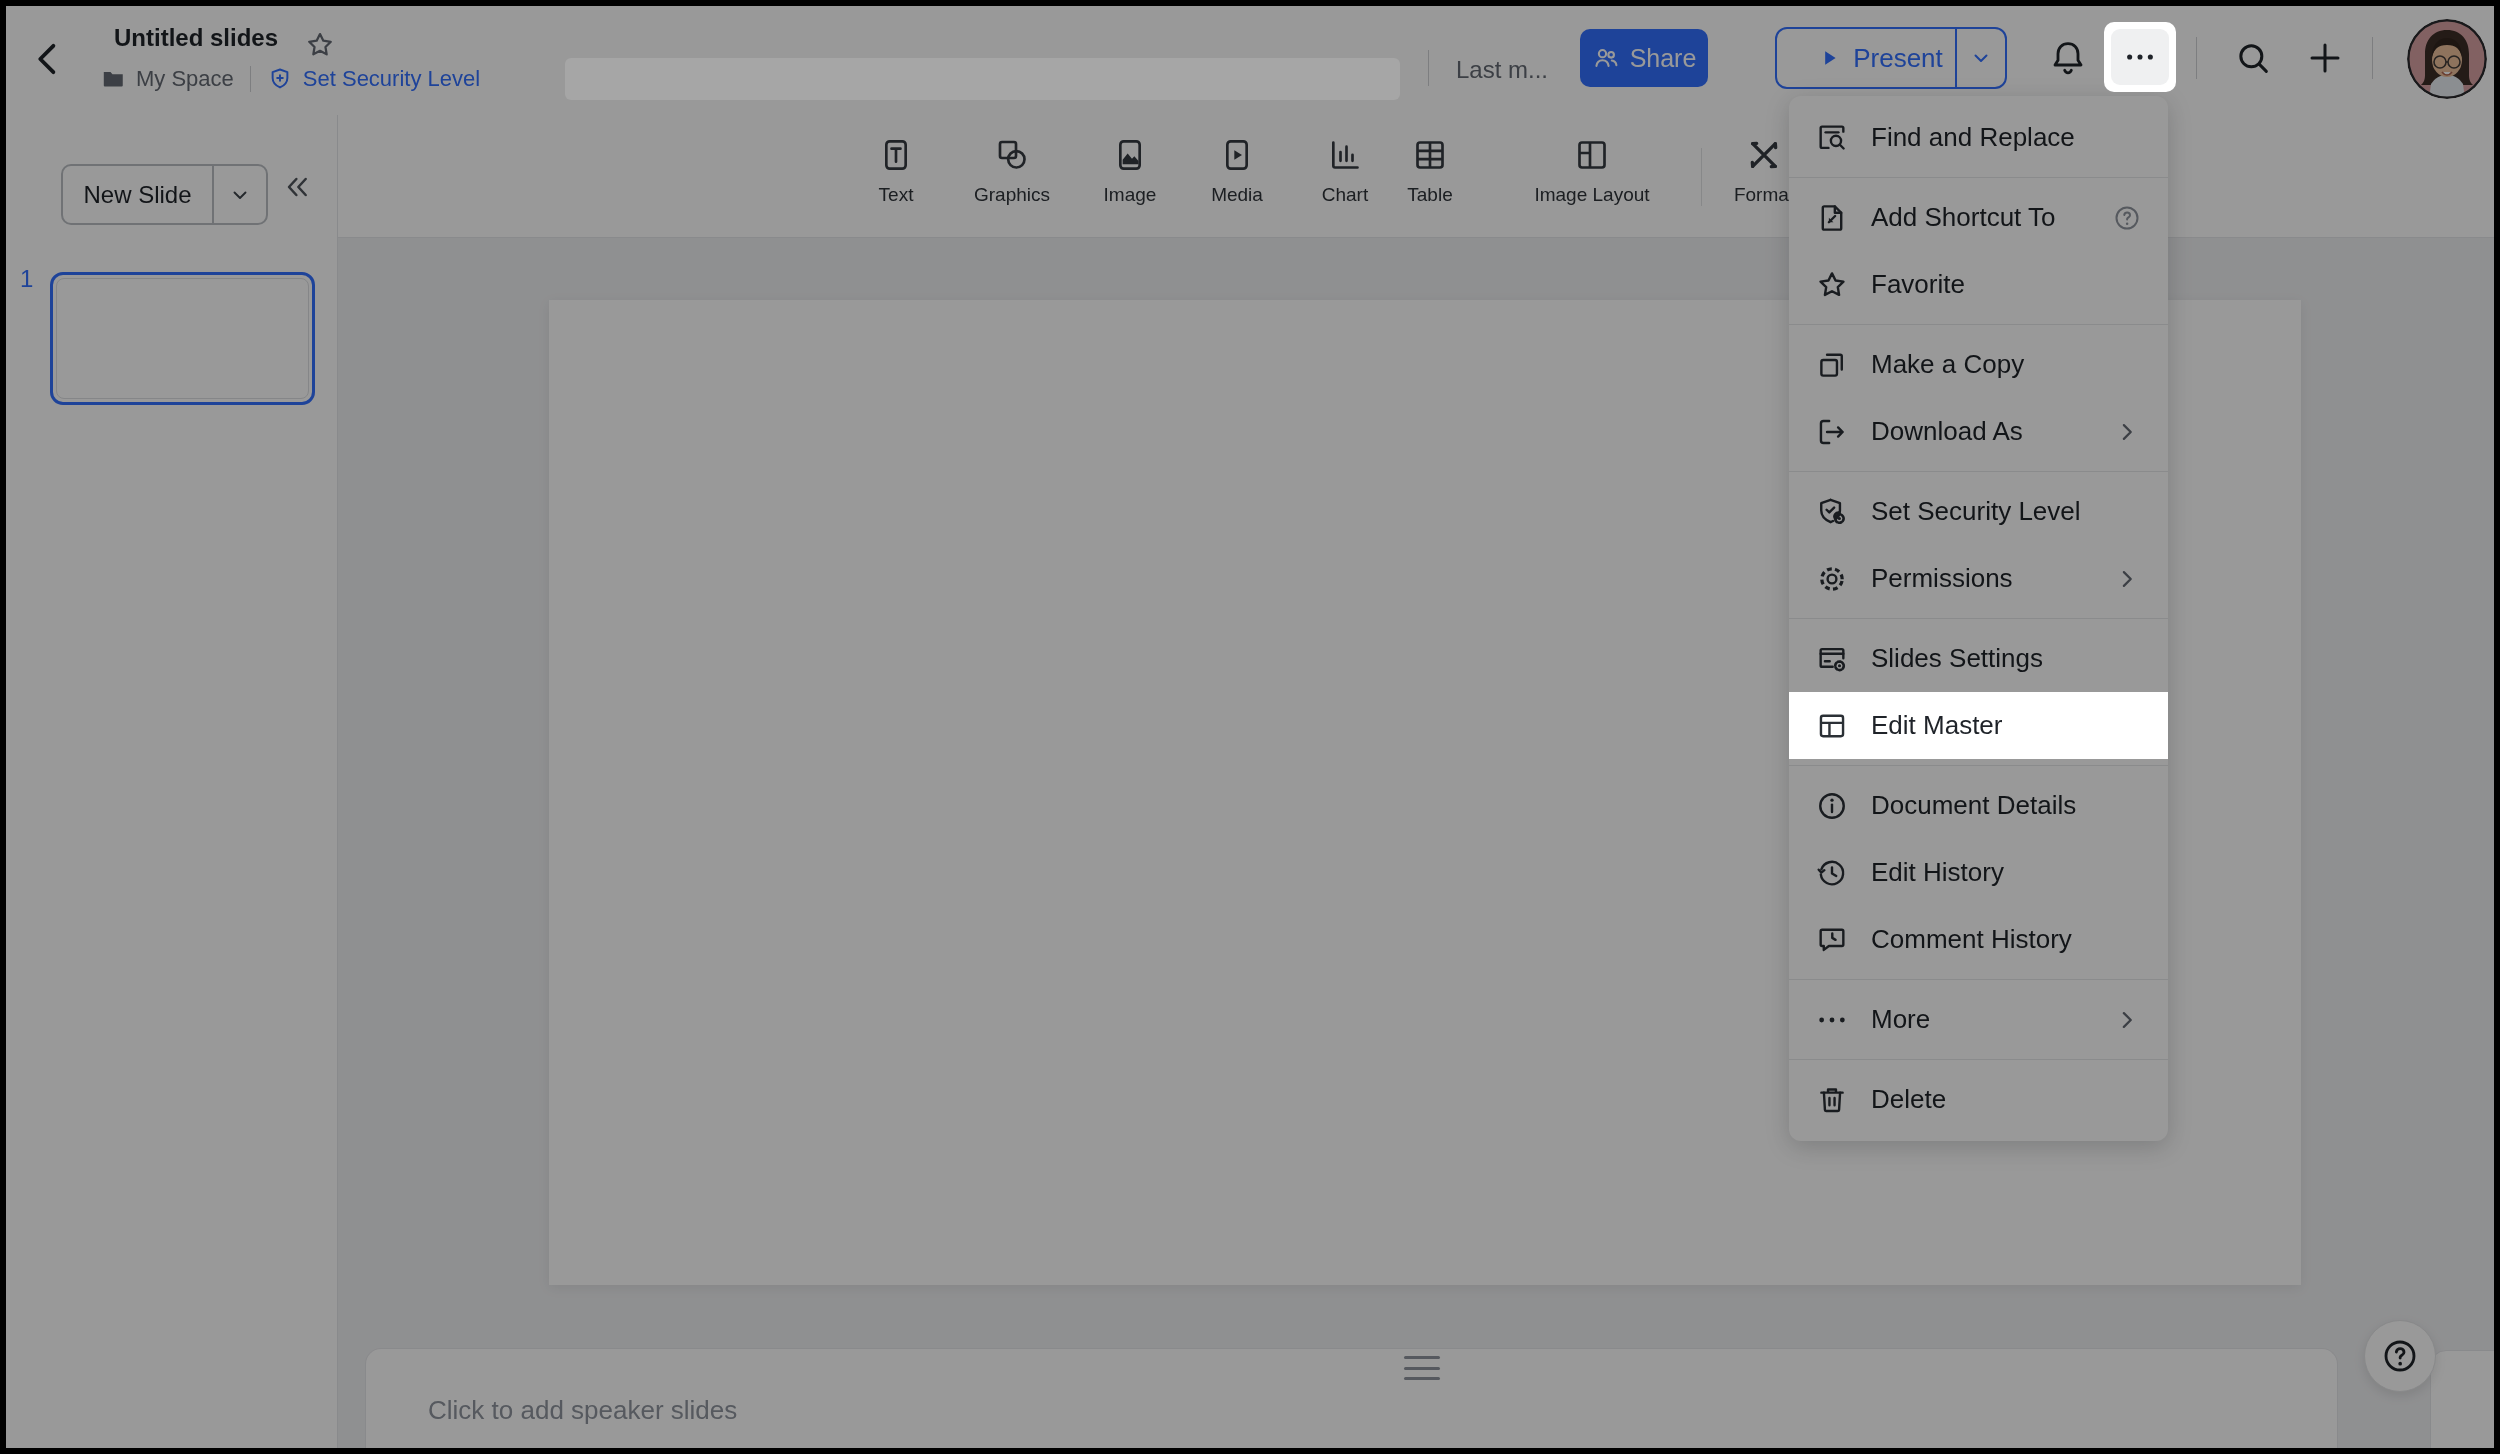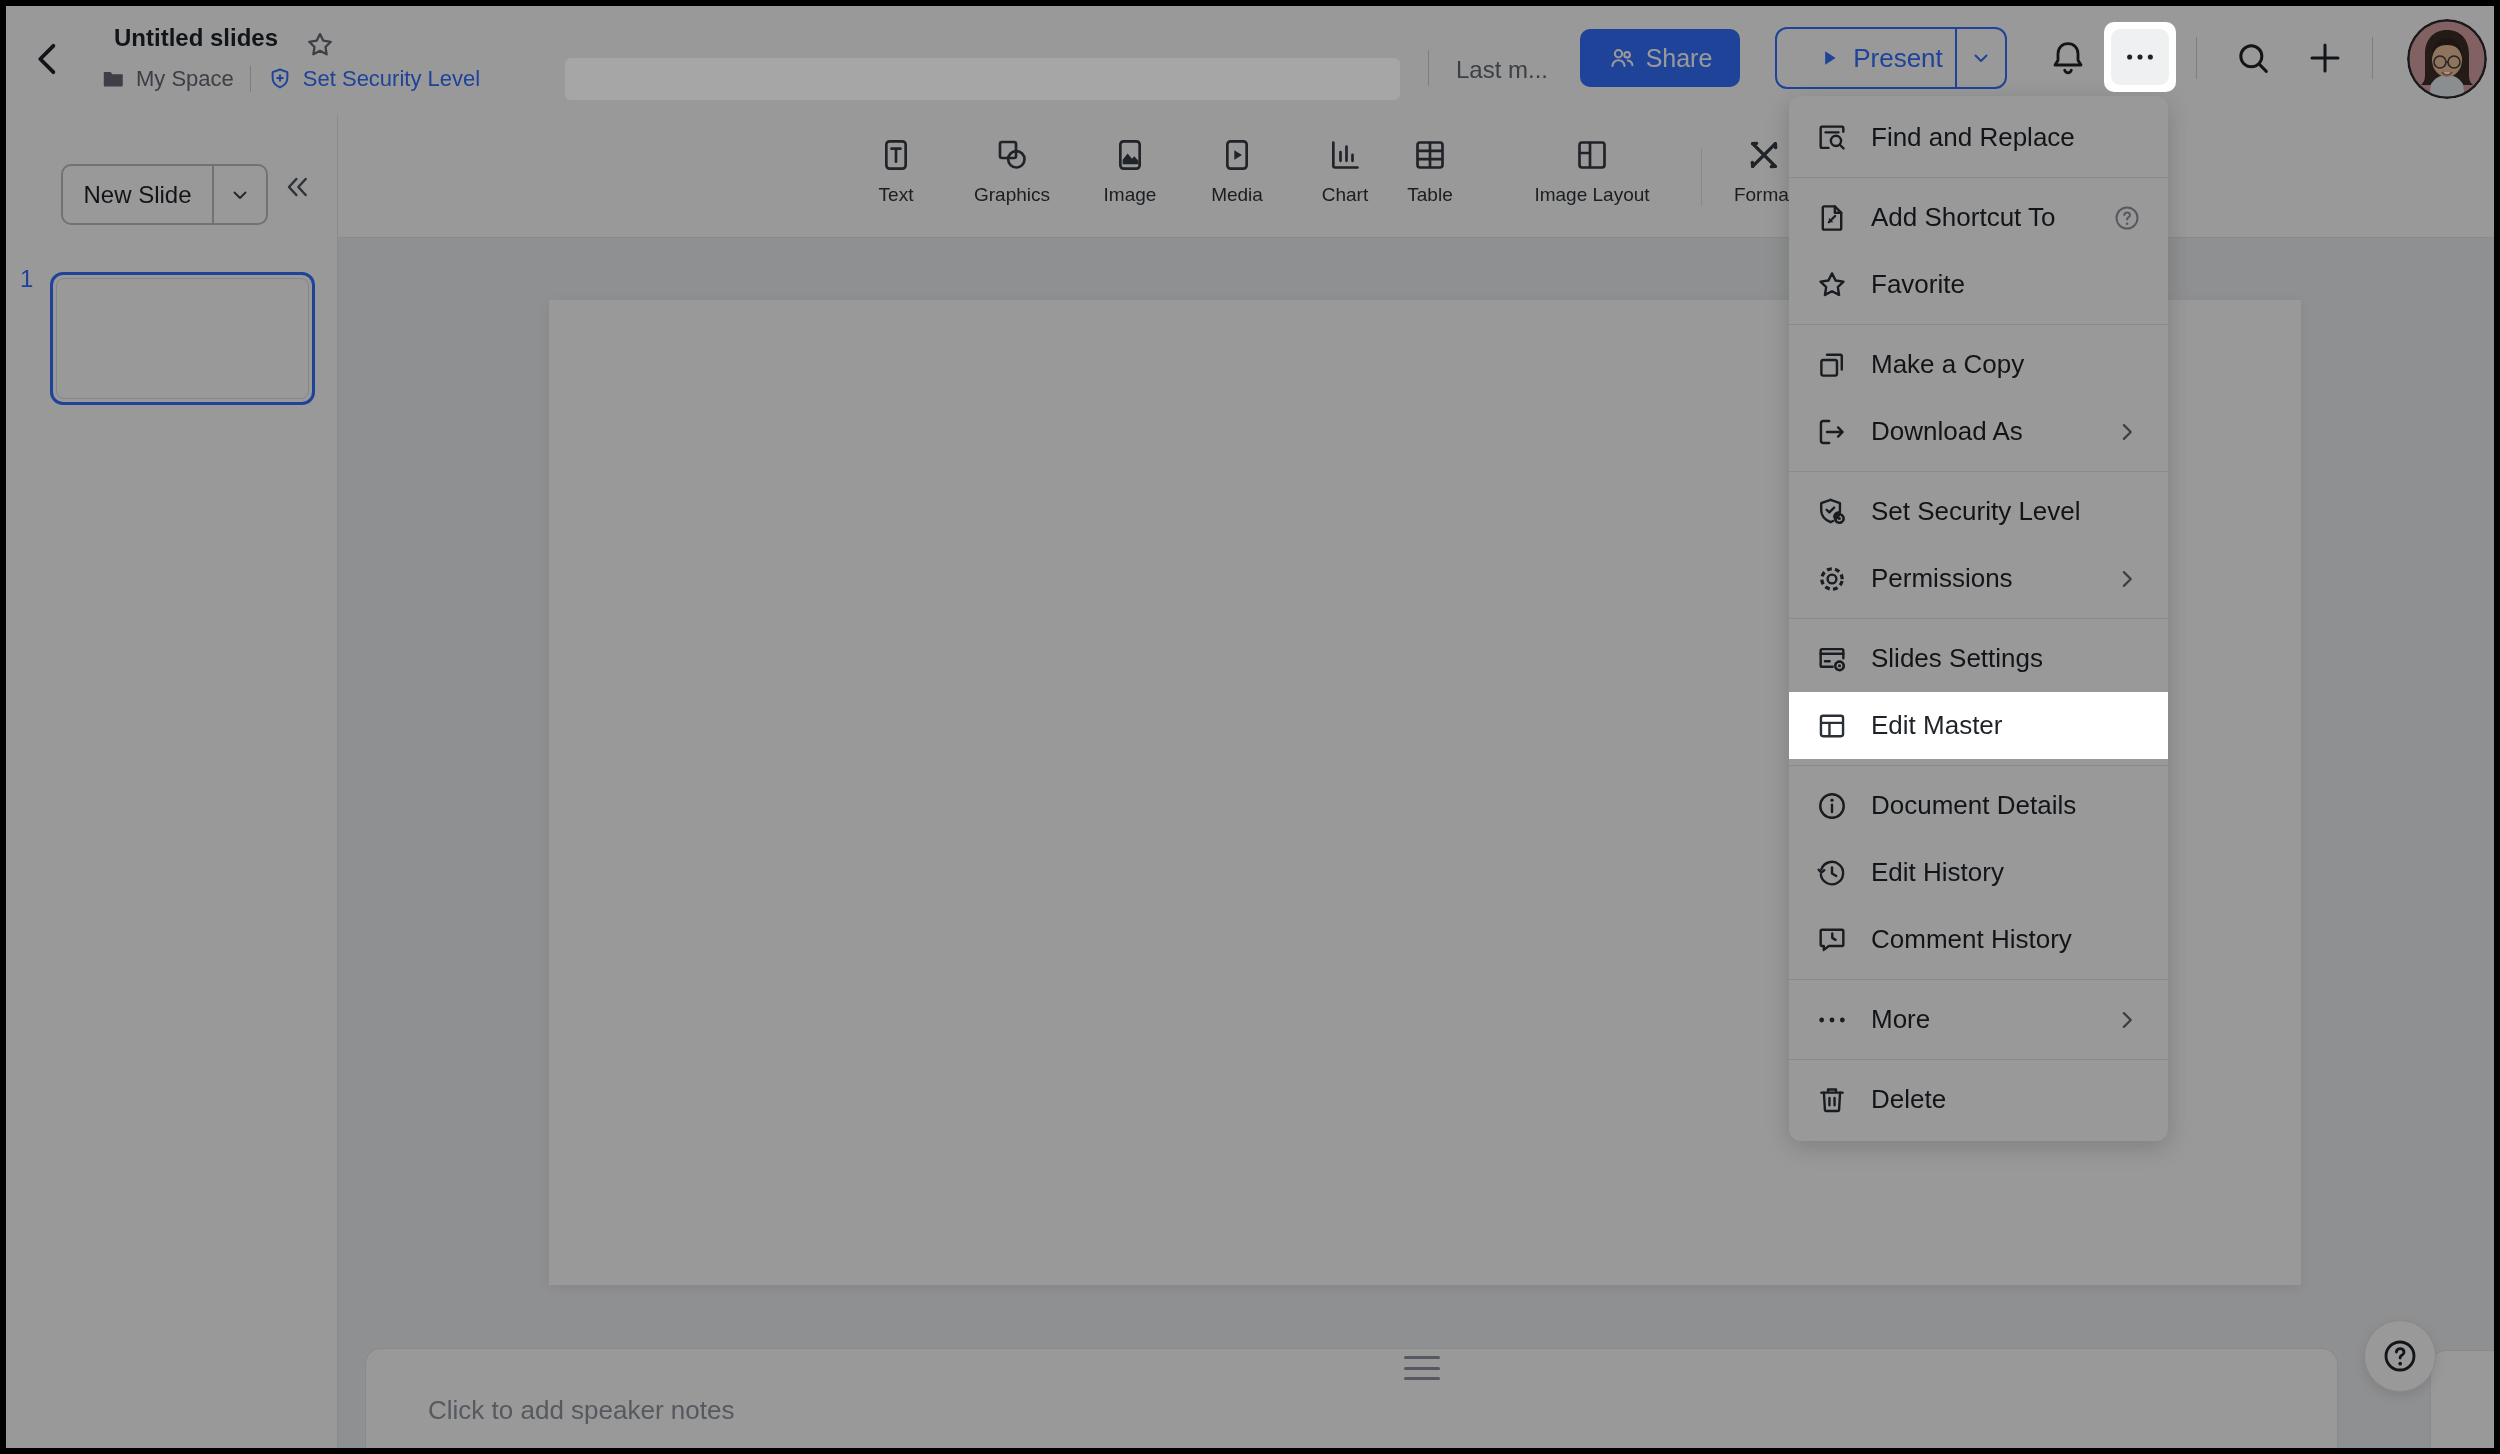--- a/index.html
+++ b/index.html
@@ -14,21 +14,21 @@
   .doc-title{position:absolute;left:114px;top:24px;font-size:24px;font-weight:700;color:#1f2329;white-space:nowrap;}
   .title-star{position:absolute;left:304px;top:29px;width:32px;height:32px;color:#646a73;cursor:pointer;}
   .crumb{position:absolute;left:100px;top:62px;height:34px;display:flex;align-items:center;font-size:22px;color:#646a73;}
   .crumb .cicon{width:26px;height:26px;margin-right:10px;flex:none;}
   .crumb-sep{width:1px;height:26px;background:#d0d3d6;margin:0 16px;}
   .crumb .blue{color:var(--accent,#3370ff);}
   .redact-pill{position:absolute;left:565px;top:58px;width:835px;height:42px;border-radius:6px;
                background:rgba(255,255,255,.13);z-index:55;}
   .lastmod-sep{position:absolute;left:1428px;top:50px;width:1px;height:36px;background:#d0d3d6;}
   .lastmod{position:absolute;left:1456px;top:56px;font-size:24px;color:#646a73;white-space:nowrap;}
-  .share-btn{position:absolute;left:1580px;top:29px;width:160px;height:58px;border-radius:10px;
+  .share-btn{position:absolute;left:1580px;top:29px;width:128px;height:58px;border-radius:10px;
              background:var(--accent,#3370ff);color:#fff;display:flex;align-items:center;justify-content:center;
              gap:10px;font-size:25px;cursor:pointer;}
   .share-btn svg{width:28px;height:28px;}
   .present-btn{position:absolute;left:1775px;top:27px;width:232px;height:62px;box-sizing:border-box;
                border:2.5px solid var(--accent,#3370ff);border-radius:12px;display:flex;color:var(--accent,#3370ff);
                background:transparent;cursor:pointer;padding-left:28px;}
   .present-main{flex:1;display:flex;align-items:center;justify-content:center;gap:12px;font-size:26px;}
   .present-main svg{width:24px;height:24px;}
   .present-arrow{width:48px;border-left:2px solid var(--accent,#3370ff);display:flex;align-items:center;justify-content:center;}
   .present-arrow svg{width:24px;height:24px;}
@@ -274,21 +274,21 @@
           <path d="m5.2 5.2 13.6 13.6M18.8 5.2 5.2 18.8"></path>
           <path d="M5.2 5.2 7.6 5M18.8 5.2l.2 2.4M5.2 18.8 5 16.4M18.8 18.8l-2.4.2"></path>
         </svg>
       <span class="tlabel">Format</span>
     </div>
   </div>
 
   <div class="canvas"></div>
 
   <div class="notes">
-    <div class="notes-text">Click to add speaker notes</div>
+    <div class="notes-text">Click to add speaker slides</div>
   </div>
   <div class="notes-handle">
     <span></span>
       <span></span>
       <span></span>
   </div>
   <div class="mini-panel"></div>
   <div class="help-fab">
     <svg viewBox="0 0 24 24" fill="none" stroke="currentColor" stroke-width="1.7" stroke-linecap="round">
         <circle cx="12" cy="12" r="8.4"></circle>

